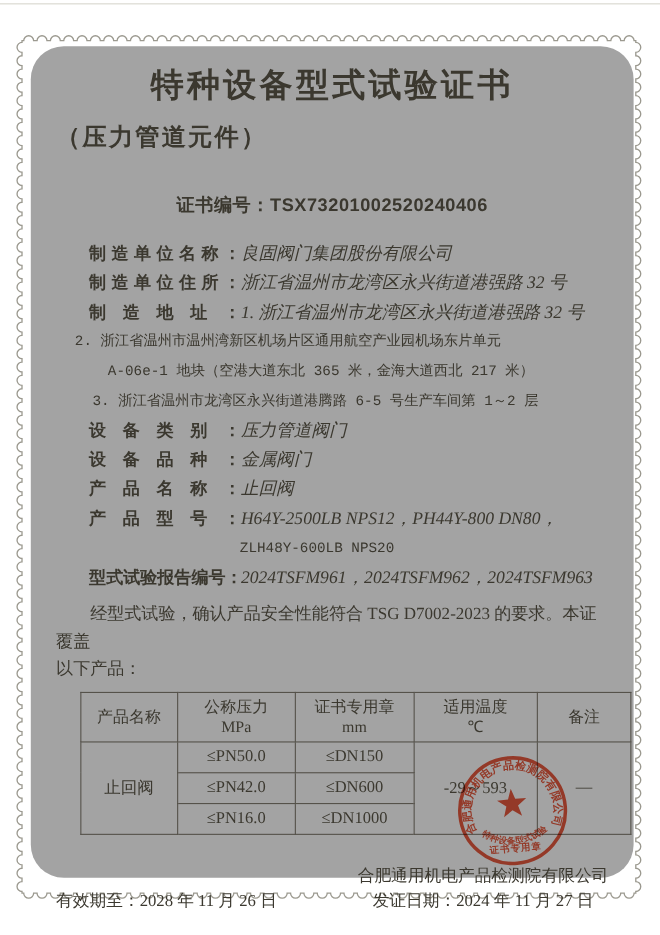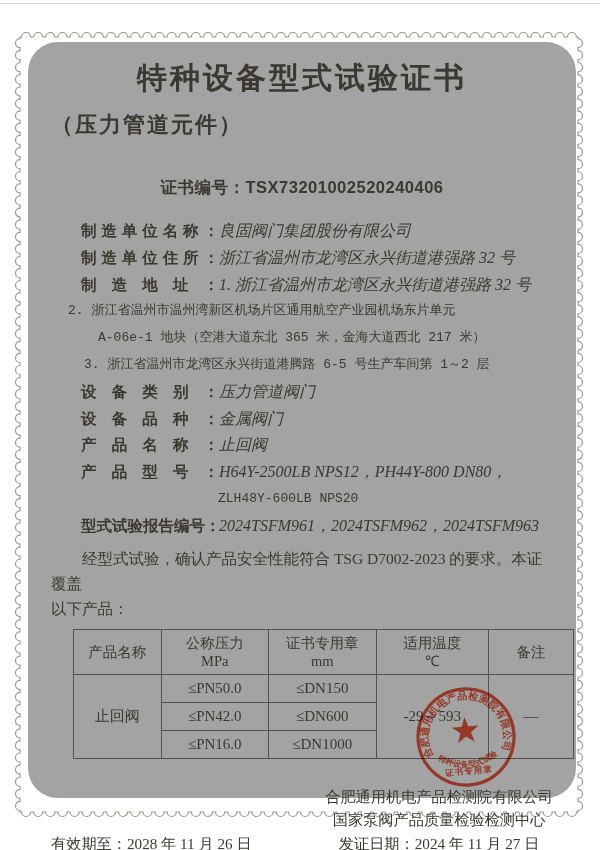--- a/index.html
+++ b/index.html
@@ -133,21 +133,20 @@
         <td>≤PN16.0</td>
         <td>≤DN1000</td>
       </tr>
     </tbody>
       </table>
 
     <div class="footer">
       <div class="valid">有效期至：2028 年 11 月 26 日</div>
       <div class="org">
         <div>合肥通用机电产品检测院有限公司</div>
-        <div>国家泵阀产品质量检验检测中心</div>
         <div>发证日期：2024 年 11 月 27 日</div>
       </div>
     </div>
   </div>
 </div>
 
 <div class="seal" id="seal" style="color: rgb(230, 75, 45);">
   <svg viewBox="0 0 104 104" width="104" height="104">
     <defs>
       <path id="ringArc" d="M 16.3 65 A 38 38 0 1 1 87.7 65"></path>

